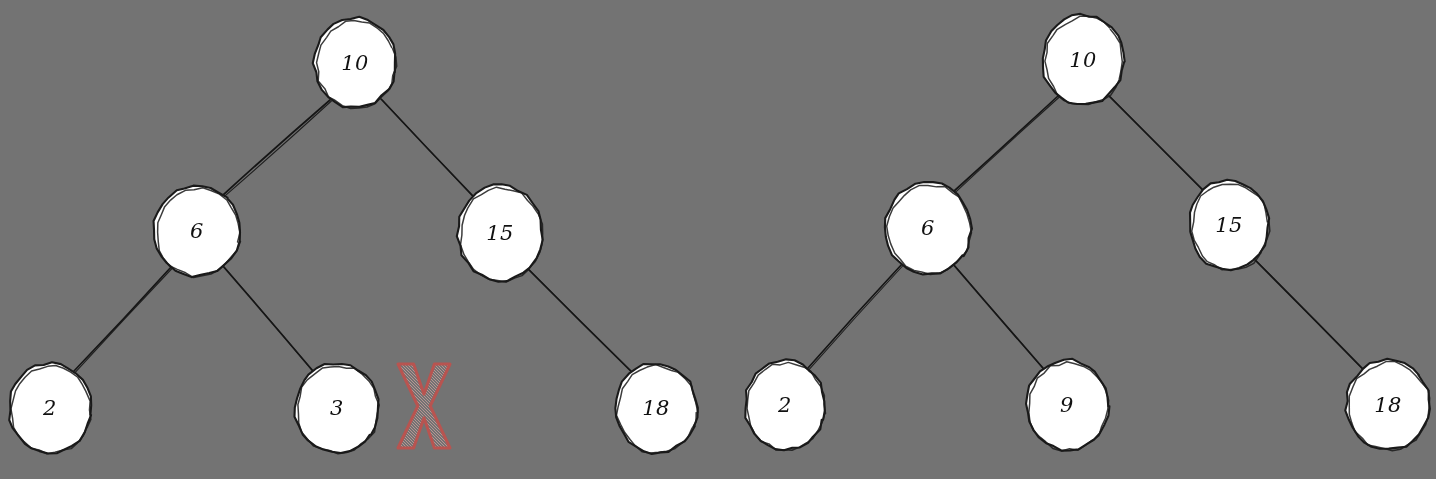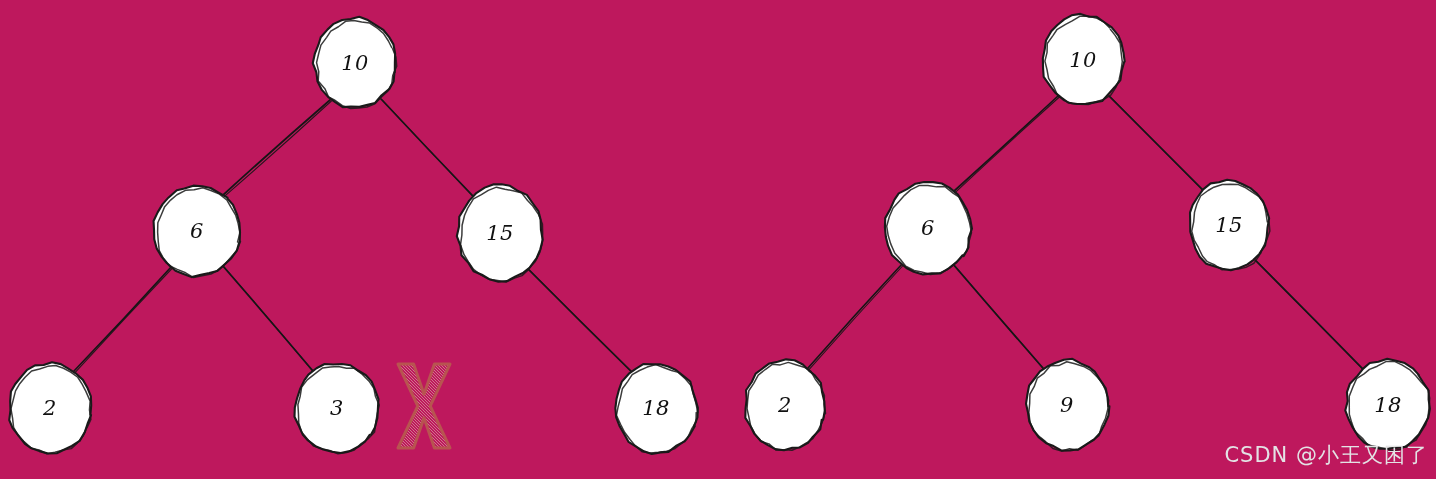--- a/index.html
+++ b/index.html
@@ -8,21 +8,21 @@
     padding: 0;
     background: #ffffff;
   }
   body {
     font-family: "Liberation Sans", sans-serif;
   }
   #canvas-wrap {
     position: relative;
     width: 1436px;
     height: 479px;
-    background: #be185d;
+    background: #737373;
     overflow: hidden;
   }
   #tree-svg {
     position: absolute;
     left: 0;
     top: 0;
     width: 1436px;
     height: 479px;
     display: block;
   }
@@ -280,15 +280,14 @@
             <line class="cross-hatch" x1="524" y1="364" x2="608" y2="448"></line>
             <line class="cross-hatch" x1="527" y1="364" x2="611" y2="448"></line>
             <line class="cross-hatch" x1="530" y1="364" x2="614" y2="448"></line>
             <line class="cross-hatch" x1="533" y1="364" x2="617" y2="448"></line>
           </g>
           <path class="cross-stroke" d="M398.0,364.0 L413.6,364.0 L424.0,394.2 L434.4,364.0 L450.0,364.0 L430.2,406.0 L450.0,448.0 L434.4,448.0 L424.0,417.8 L413.6,448.0 L398.0,448.0 L417.8,406.0 Z"></path>
         </g>
       </g>
   </svg>
 
-  <div class="watermark">CSDN @小王又困了</div>
 
 </div>
 
 </body></html>

